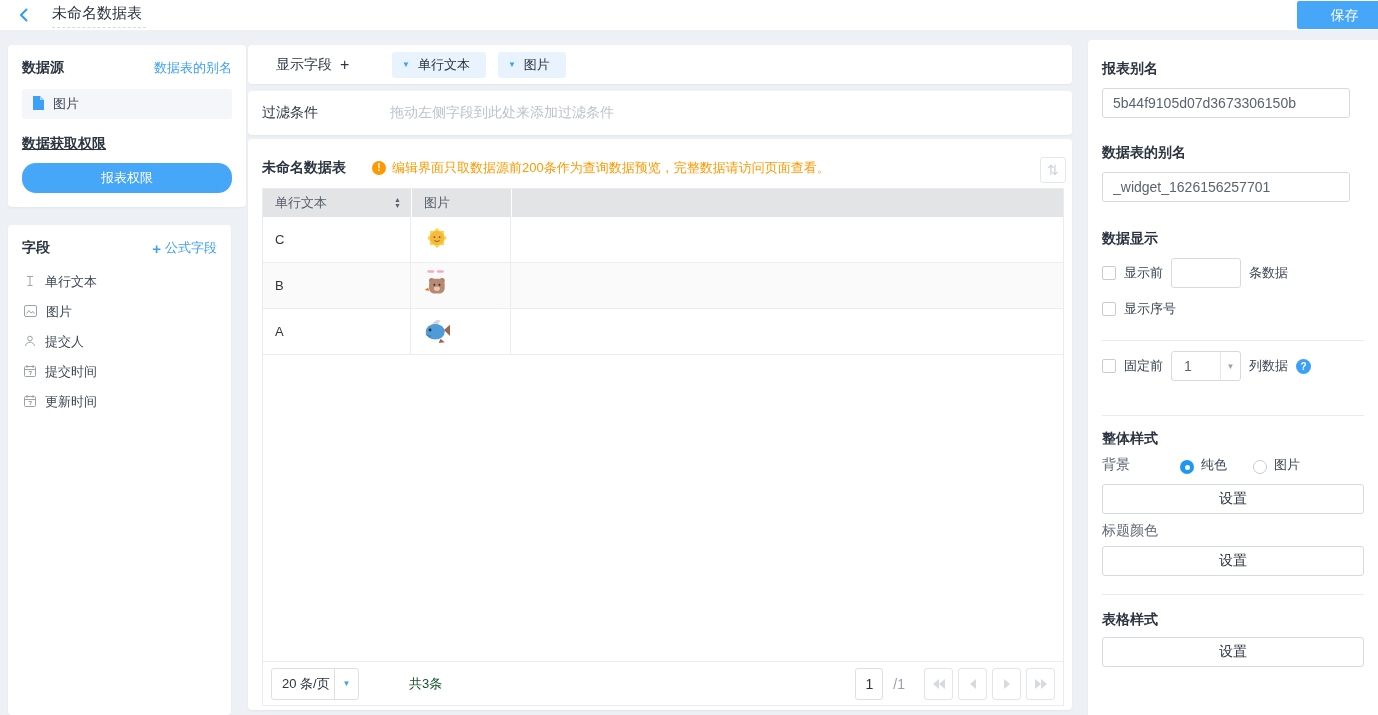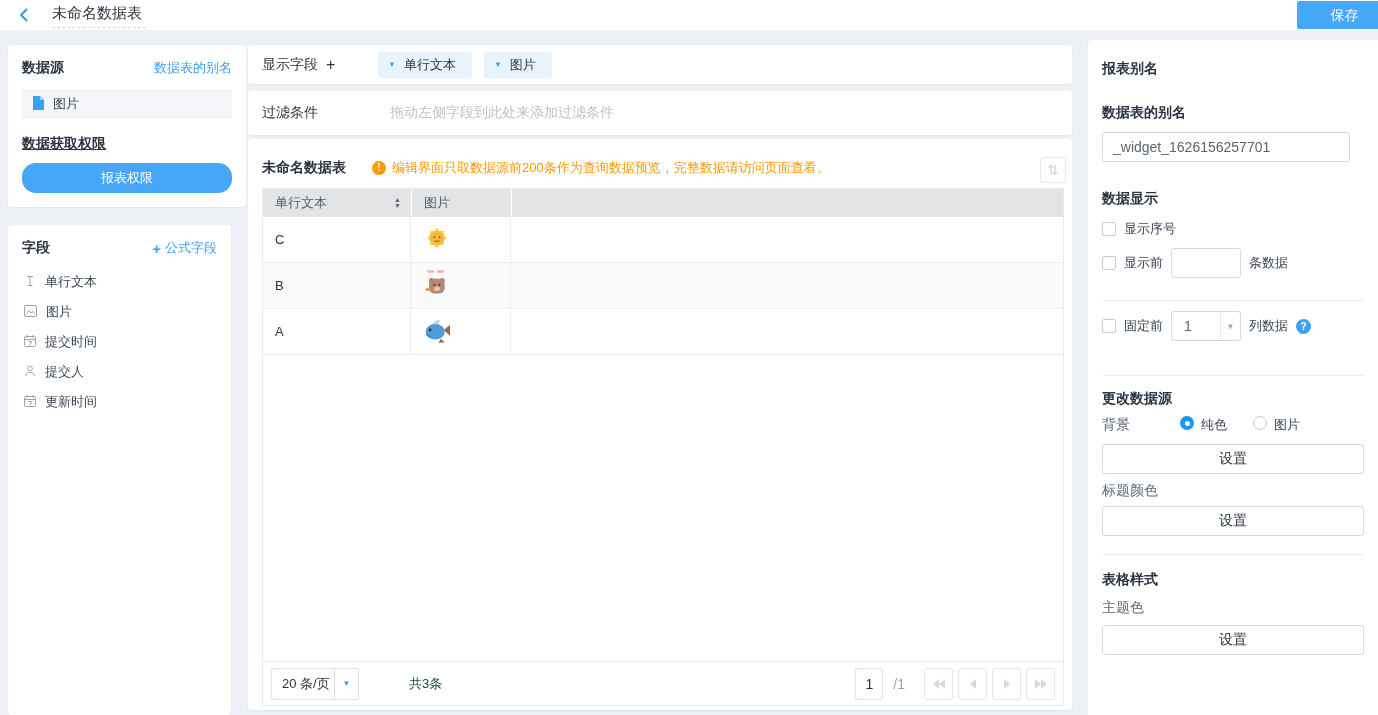--- a/index.html
+++ b/index.html
@@ -26,21 +26,21 @@
   .blue-link { font-size:13px; color:#3da0f7; text-decoration:none; cursor:pointer; display:inline-flex; align-items:center; gap:4px; }
   .ds-item { margin-top:12px; height:30px; background:#f4f6fa; border-radius:3px; display:flex; align-items:center; gap:8px; padding:0 10px; cursor:pointer; color:#3c4654; }
   .perm-h { margin-top:16px;text-decoration:underline; }
   .blue-btn { margin-top:10px; width:100%; height:30px; background:#46a6f8; border:none; border-radius:14px; color:#fff; font-size:13px; cursor:pointer; }
   .field-list { margin-top:10px; }
   .field-item { height:30px; display:flex; align-items:center; gap:9px; color:#3c4654; cursor:grab; padding-left:2px; }
   .plus { color:#3da0f7; font-size:15px; font-weight:bold; }
   .plus.dark { color:#2b3440; font-weight:normal; font-size:16px; }
 
   
-  #mid-card1 { left:248px; top:45px; width:824px; height:39px; display:flex; align-items:center; padding:0 14px; }
+  #mid-card1 { left:248px; top:45px; width:824px; height:39px; display:flex; align-items:center; padding:0 28px; }
   #mid-card2 { left:248px; top:91px; width:824px; height:44px; display:flex; align-items:center; padding:0 14px; }
   .mid-label { font-size:14px; color:#2b3440; display:flex; align-items:center; gap:8px; }
   #mid-card1 .mid-label { width:116px; }
   #mid-card2 .mid-label { width:128px; }
   .tag { display:inline-flex; align-items:center; gap:8px; height:26px; background:#e9f3fd; border-radius:3px; padding:0 16px 0 10px; margin-right:12px; cursor:pointer; }
   .tag .caret { color:#3da0f7; font-size:8px; }
   .tag .t-label { font-size:13px; color:#2b3440; }
   .placeholder { font-size:14px; color:#bcc3cc; }
 
   #mid-card3 { left:248px; top:139px; width:824px; height:571px; }
@@ -80,21 +80,21 @@
   #right-panel h3 { font-size:14px; font-weight:bold; color:#2b3440; }
   .inp { width:248px; height:30px; border:1px solid #d5dae0; border-radius:3px; padding:0 10px; font-size:14px; color:#5a6470; font-family:inherit; background:#fff; }
   .chk-row { display:flex; align-items:center; gap:8px; font-size:13px; color:#3c4654; }
   .checkbox { width:14px; height:14px; border:1px solid #c6ccd4; border-radius:2px; background:#fff; flex:none; cursor:pointer; }
   .mini-inp { width:70px; height:30px; border:1px solid #d5dae0; border-radius:3px; padding:0 8px; font-size:14px; color:#5a6470; font-family:inherit; }
   .mini-select { width:70px; height:30px; border:1px solid #d5dae0; border-radius:3px; display:flex; align-items:center; cursor:pointer; background:#fff; }
   .mini-select .val { flex:1; padding-left:12px; font-size:14px; color:#5a6470; }
   .mini-select .caret { width:20px; align-self:stretch; border-left:1px solid #e4e8ec; color:#98a1ad; font-size:8px; display:flex; align-items:center; justify-content:center; }
   .help-ic { width:15px; height:15px; border-radius:50%; background:#3da0f7; color:#fff; font-size:10px; font-weight:bold; text-align:center; line-height:15px; cursor:pointer; }
   .divider { height:1px; background:#e8ebef; width:262px; }
-  .radio-row { display:flex; align-items:flex-start; font-size:13px; color:#3c4654; }
+  .radio-row { display:flex; align-items:flex-end; font-size:13px; color:#3c4654; }
   .radio-on { width:14px; height:14px; border-radius:50%; background:#1d97f5; position:relative; margin-right:7px; cursor:pointer; flex:none; }
   .radio-on::after { content:''; position:absolute; left:4.5px; top:4.5px; width:5px; height:5px; background:#fff; border-radius:50%; }
   .radio-off { width:14px; height:14px; border-radius:50%; border:1px solid #c6ccd4; background:#fff; margin-right:7px; cursor:pointer; flex:none; }
   .set-btn { width:262px; height:30px; border:1px solid #d5dae0; border-radius:3px; background:#fff; font-size:14px; color:#2b3440; cursor:pointer; font-family:inherit; }
   .sub-label { font-size:14px; color:#5f6774; }
   .mt12{margin-top:12px;} .mt10{margin-top:10px;} .mt26{margin-top:26px;} .mt28{margin-top:28px;}
   .mt16{margin-top:16px;} .mt22{margin-top:22px;} .mt20{margin-top:20px;} .mt34{margin-top:34px;}
   .mt14{margin-top:14px;} .mt8{margin-top:8px;} .mt6{margin-top:6px;} .mt18{margin-top:18px;}
 </style>
 </head>
@@ -145,31 +145,31 @@
     </div>
     <div class="field-item">
       <span><svg width="13" height="12" viewBox="0 0 13 12" fill="none" stroke="#9aa2ac">
             <rect x="0.5" y="0.5" width="12" height="11" rx="1.5"></rect>
             <path d="M2.5 8.5l2.5-3 2 2.5 2-1.5 1.5 2"></path>
           </svg></span>
       <span>图片</span>
     </div>
     <div class="field-item">
       <span><svg width="12" height="12" viewBox="0 0 12 12" fill="none" stroke="#9aa2ac">
+            <circle cx="6" cy="3.5" r="2.3"></circle>
+            <path d="M1.5 11c.5-2.6 2.3-3.8 4.5-3.8s4 1.2 4.5 3.8"></path>
+          </svg></span>
+      <span>提交人</span>
+    </div>
+    <div class="field-item">
+      <span><svg width="12" height="12" viewBox="0 0 12 12" fill="none" stroke="#9aa2ac">
             <rect x="0.5" y="1.5" width="11" height="10" rx="1"></rect>
             <path d="M3 0v3M9 0v3M0.5 4.5h11M4.5 6.5h3L6 10"></path>
           </svg></span>
       <span>提交时间</span>
-    </div>
-    <div class="field-item">
-      <span><svg width="12" height="12" viewBox="0 0 12 12" fill="none" stroke="#9aa2ac">
-            <circle cx="6" cy="3.5" r="2.3"></circle>
-            <path d="M1.5 11c.5-2.6 2.3-3.8 4.5-3.8s4 1.2 4.5 3.8"></path>
-          </svg></span>
-      <span>提交人</span>
     </div>
     <div class="field-item">
       <span><svg width="12" height="12" viewBox="0 0 12 12" fill="none" stroke="#9aa2ac">
             <rect x="0.5" y="1.5" width="11" height="10" rx="1"></rect>
             <path d="M3 0v3M9 0v3M0.5 4.5h11M4.5 6.5h3L6 10"></path>
           </svg></span>
       <span>更新时间</span>
     </div>
   </div>
 </div>
@@ -307,61 +307,61 @@
             <path d="M1 1l6 5-6 5z" fill="#d6dade"></path>
             <path d="M7 1l6 5-6 5z" fill="#d6dade"></path>
           </svg>
         </span>
     </div>
   </div>
 </div>
 
 <div id="right-panel">
   <h3>报表别名</h3>
+  <input class="inp mt10" type="text" value="5b44f9105d07d3673306150b" style="">
 
   <h3 class="mt26">数据表的别名</h3>
   <input class="inp mt10" type="text" value="_widget_1626156257701" style="">
 
   <h3 class="mt28">数据显示</h3>
-  <div class="chk-row mt12">
-    <span class="checkbox"></span>
-    <span>显示序号</span>
-  </div>
   <div class="chk-row mt10">
     <span class="checkbox"></span>
     <span>显示前</span>
     <input class="mini-inp" type="text" style="">
     <span>条数据</span>
+  </div>
+  <div class="chk-row mt12">
+    <span class="checkbox"></span>
+    <span>显示序号</span>
   </div>
 
   <div class="divider mt22"></div>
 
   <div class="chk-row mt10">
     <span class="checkbox"></span>
     <span>固定前</span>
     <span class="mini-select">
       <span class="val">1</span>
       <span class="caret">▼</span>
     </span>
     <span>列数据</span>
     <span class="help-ic">?</span>
   </div>
 
   <div class="divider mt34"></div>
 
-  <h3 class="mt14">更改数据源</h3>
+  <h3 class="mt14">整体样式</h3>
   <div class="radio-row mt8">
     <span class="sub-label" style="width:78px">背景</span>
     <span class="radio-on"></span>
     <span style="margin-right:26px">纯色</span>
     <span class="radio-off"></span>
     <span>图片</span>
   </div>
   <button class="set-btn mt10">设置</button>
   <div class="sub-label mt8">标题颜色</div>
   <button class="set-btn mt6">设置</button>
 
   <div class="divider mt18"></div>
 
   <h3 class="mt16">表格样式</h3>
-  <div class="sub-label mt10">主题色</div>
   <button class="set-btn mt8">设置</button>
 </div>
 
 </body></html>

